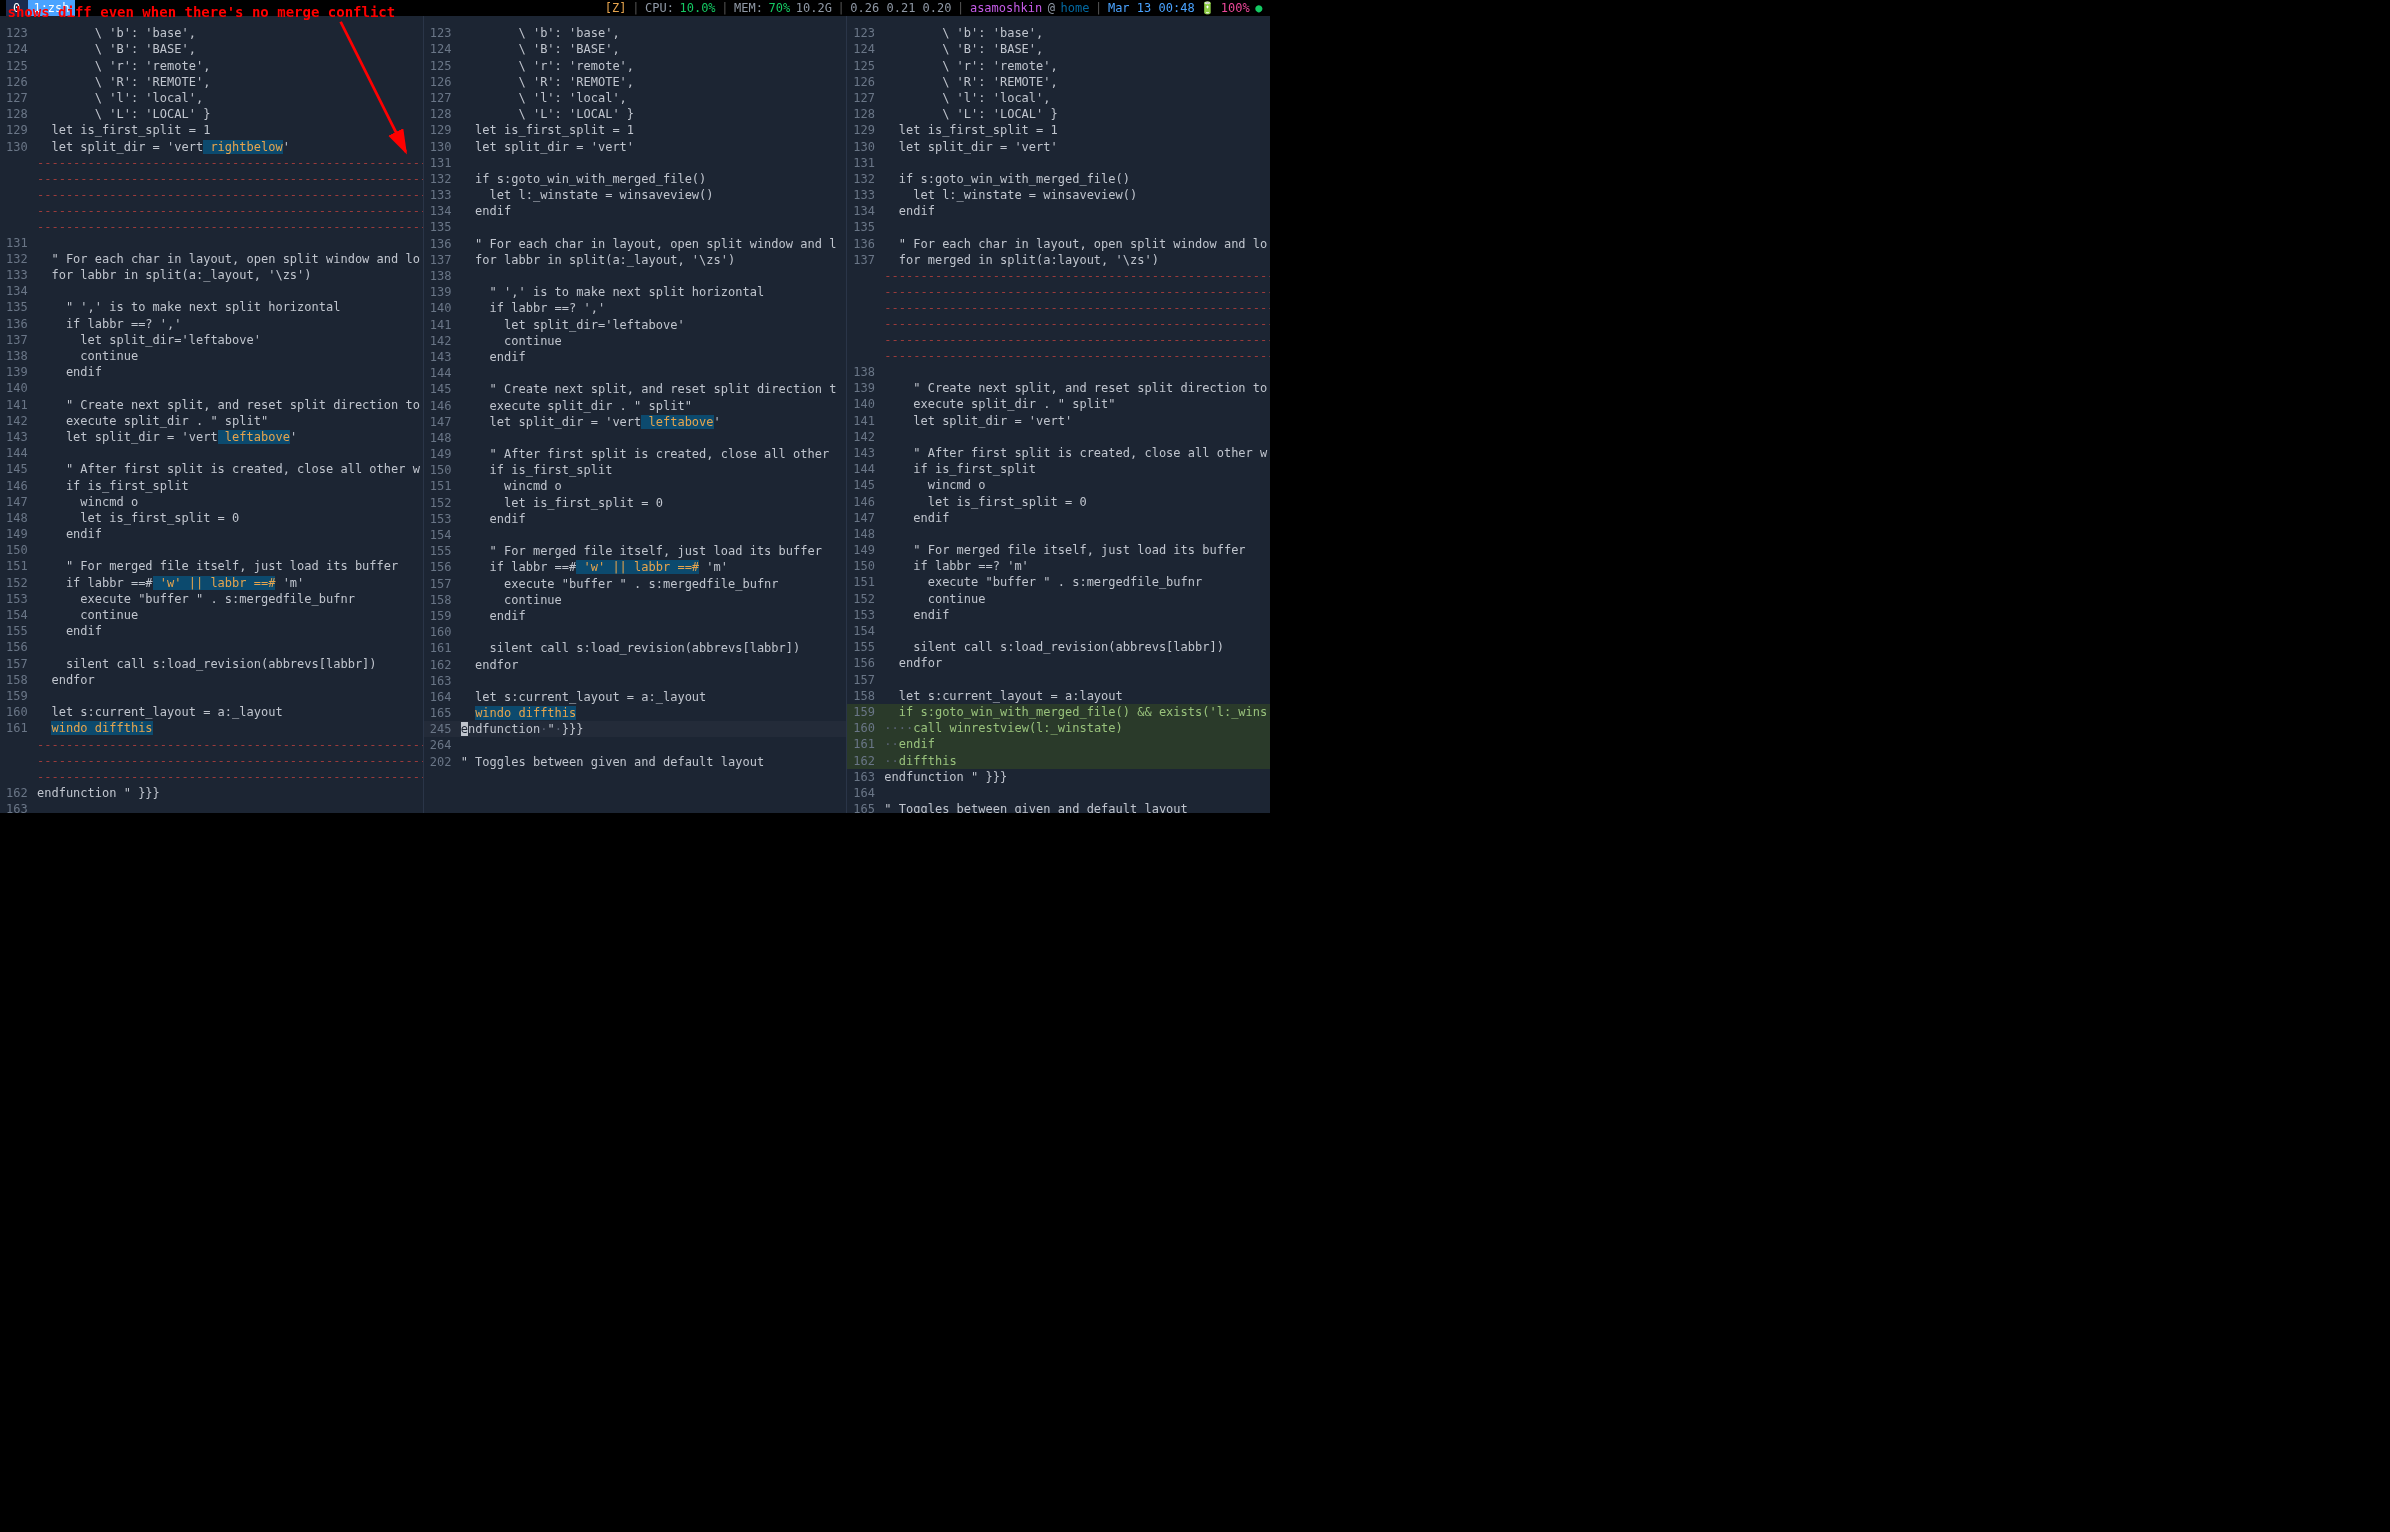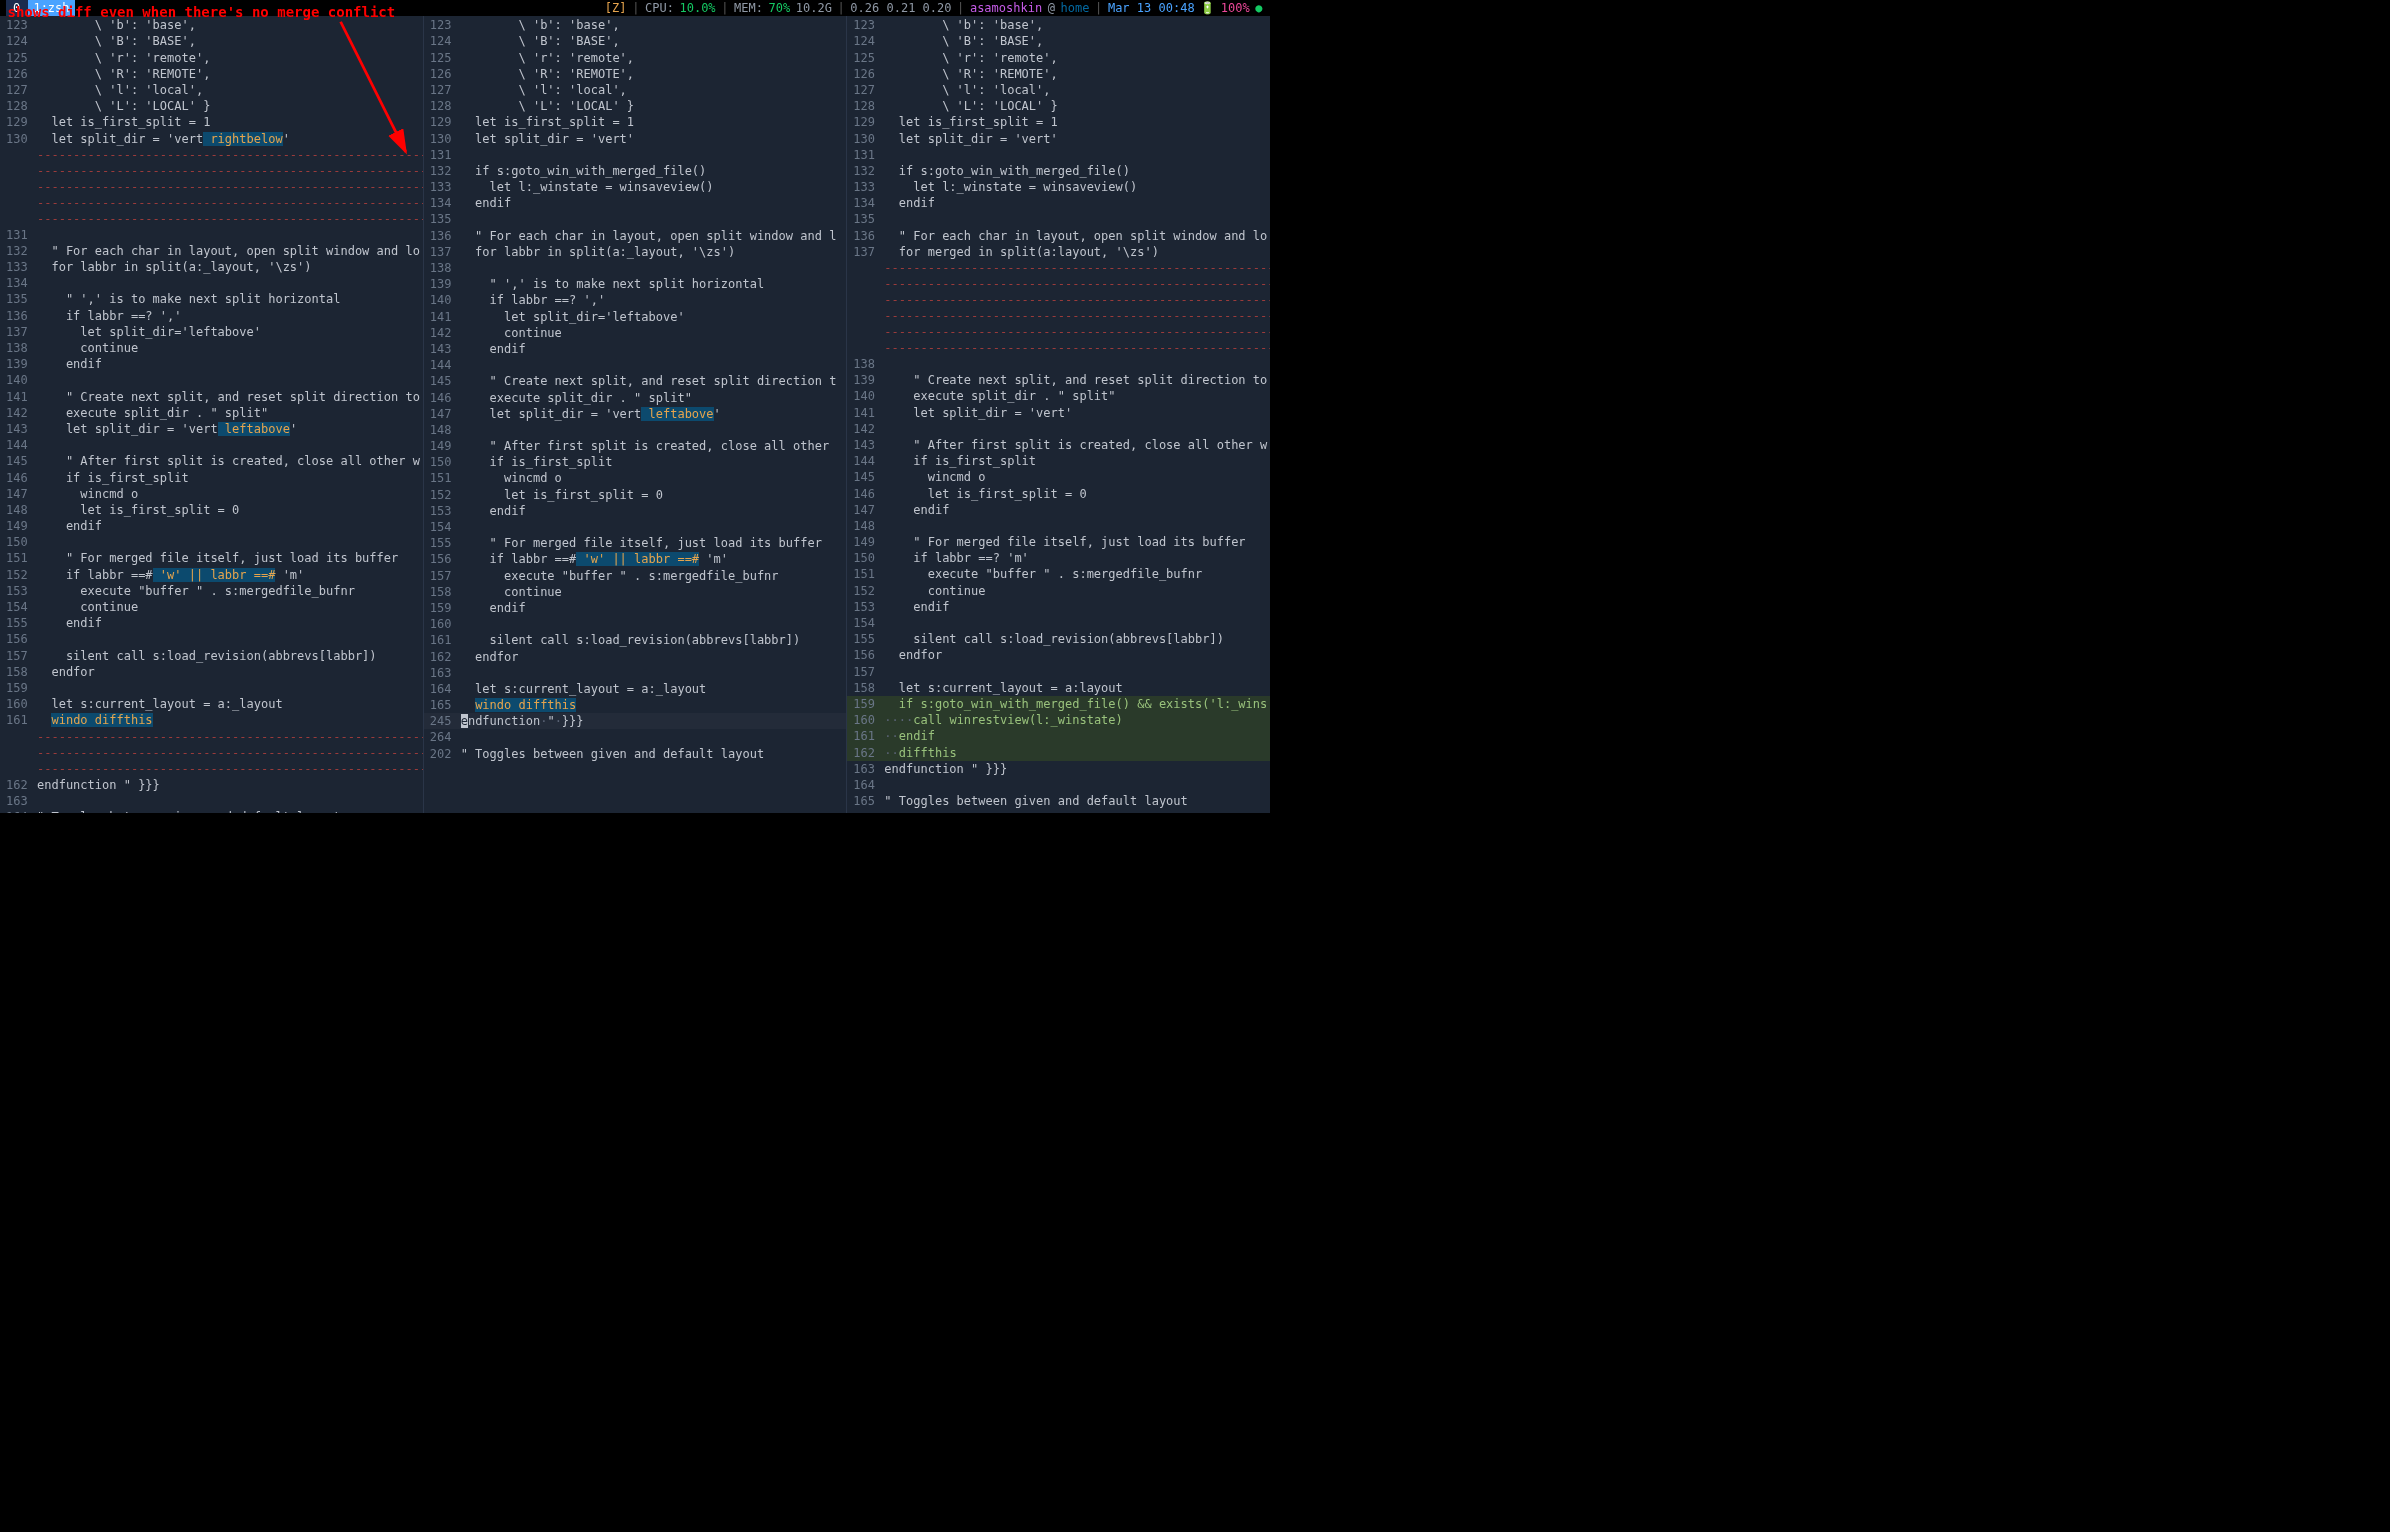--- a/index.html
+++ b/index.html
@@ -14,21 +14,21 @@
 .tmux-right .sep{color:#555}
 .tmux-right .cpu{color:#14c963}
 .tmux-right .mem{color:#14c963}
 .tmux-right .user{color:#c65be8}
 .tmux-right .host{color:#0369a1}
 .tmux-right .date{color:#4aa3ff}
 .tmux-right .batt{color:#ec4899}
 .editor{flex:1;display:flex;background:#1c2533}
 .pane{flex:1;display:flex;flex-direction:column;min-width:0;position:relative}
 .pane:not(:last-child){border-right:0.9px solid #2a3548}
-.code{flex:1;overflow:hidden;padding-top:1px}
+.code{flex:1;overflow:hidden;padding-top:9px}
 .line{display:flex;white-space:pre;font-size:12px}
 .ln{width:37px;text-align:right;padding-right:9.3px;color:#6a7687;flex-shrink:0;user-select:none}
 .txt{color:#c0c5ce;flex:1;min-width:0;overflow:hidden;text-overflow:clip}
 .diff-hl{color:#e6a44d;background:#0c4a6e}
 .diff-add{color:#99c27c}
 .diff-add-bg{background:#2a3a2a}
 .cursor-line{background:rgba(255,255,255,0.03)}
 .cursor-char{background:#c0c5ce;color:#1c2533}
 .dash-block{color:#9a3b3b;letter-spacing:0}
 .dash-row{height:16px;overflow:hidden}

